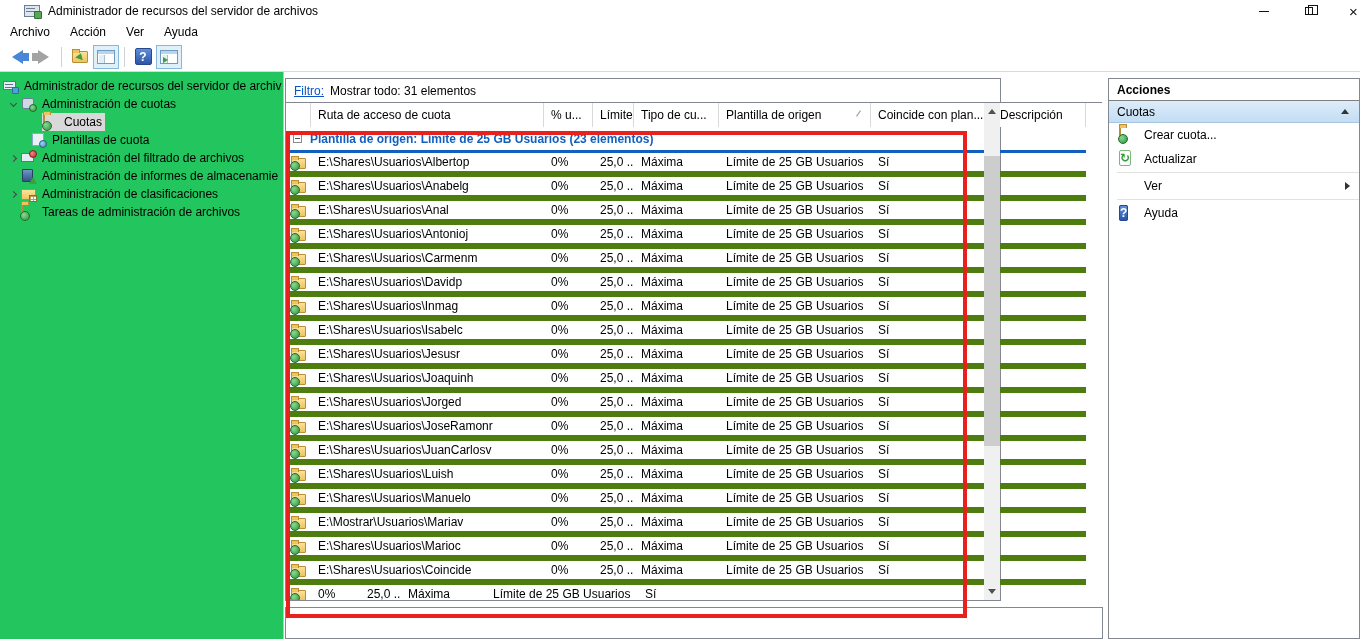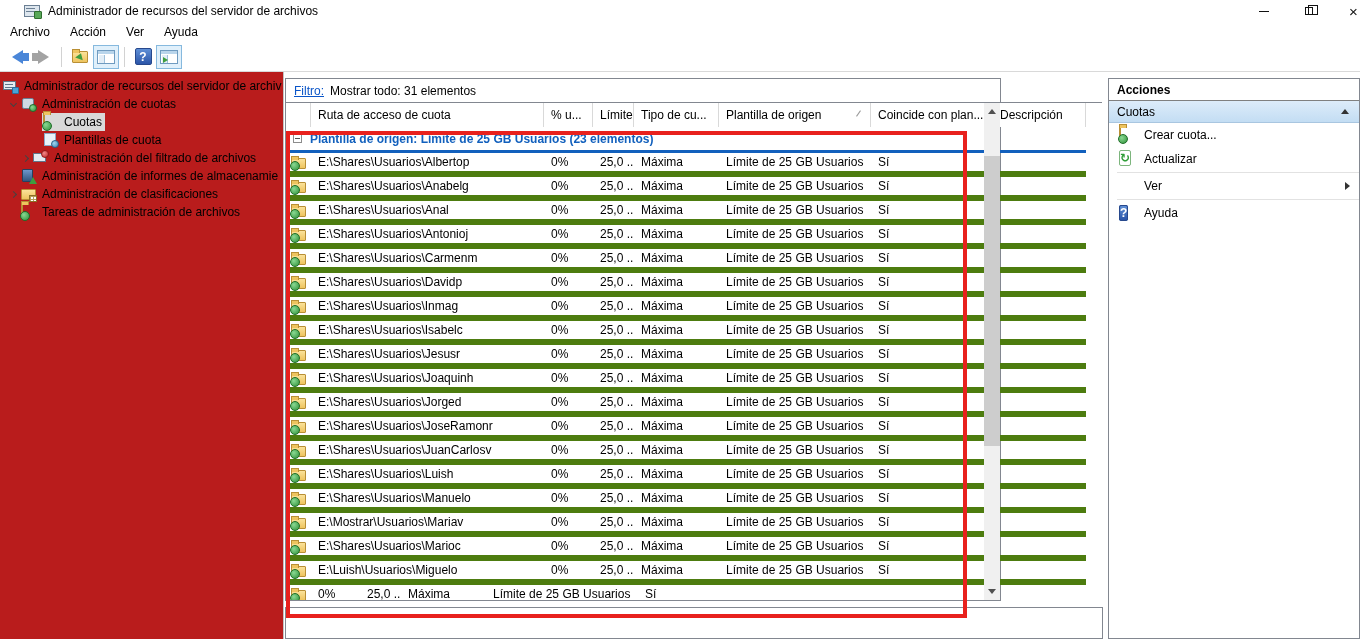--- a/index.html
+++ b/index.html
@@ -36,21 +36,21 @@
   .tb-win::before { content:''; position:absolute; top:0; left:0; right:0; height:3px; background:#b9d5eb; }
   .tb-win::after { content:''; position:absolute; top:4px; left:1px; width:5px; height:8px; background:#e3eef7; border-right:1px solid #9fc0da; }
   .tb-win .play { position:absolute; left:2px; top:6px; width:0; height:0; border-top:3px solid transparent; border-bottom:3px solid transparent; border-left:5px solid #3f9e3f; z-index:2; }
   .ic-help { width:17px; height:17px; background:linear-gradient(#5f8fd6,#2b55a8); color:#fff; font-weight:bold; font-size:12px; text-align:center; line-height:17px; border-radius:2px; border:1px solid #27488c; }
   .arr-left { width:0; height:0; border-top:7px solid transparent; border-bottom:7px solid transparent; border-right:11px solid #4a86d8; position:relative; }
   .arr-left::after { content:''; position:absolute; left:10px; top:-4px; width:7px; height:8px; background:#4a86d8; }
   .arr-right { width:0; height:0; border-top:7px solid transparent; border-bottom:7px solid transparent; border-left:11px solid #a3a3a3; position:relative; }
   .arr-right::after { content:''; position:absolute; right:10px; top:-4px; width:7px; height:8px; background:#a3a3a3; }
 
   
-  .tree-pane { position:absolute; left:0; top:72px; width:284px; height:567px; background:#b91c1c; border-right:1px solid #c3c3c3; padding-top:5px; overflow:hidden; }
+  .tree-pane { position:absolute; left:0; top:72px; width:284px; height:567px; background:#22c55e; border-right:1px solid #c3c3c3; padding-top:5px; overflow:hidden; }
   .tree-row { display:flex; align-items:center; height:18px; white-space:nowrap; }
   .tree-exp { width:14px; display:flex; align-items:center; justify-content:center; flex:0 0 14px; }
   .chev { width:5px; height:5px; border-right:1px solid #444; border-bottom:1px solid #444; }
   .chev.open { transform:rotate(45deg); margin-top:-2px; }
   .chev.closed { transform:rotate(-45deg); }
   .tree-inner { display:flex; align-items:center; height:18px; padding:0 3px 0 1px; }
   .tree-inner.sel { background:#d9d9d9; }
   .tree-label { margin-left:5px; }
   .tree-icon { position:relative; width:16px; height:16px; flex:0 0 16px; }
 
@@ -206,32 +206,32 @@
     </div>
 
     <div class="tree-row" style="padding-left: 42px;">
 
       <span class="tree-inner sel">
         <span class="tree-icon quota-folder-icon"><span class="ic-folderclock"></span></span>
         <span class="tree-label">Cuotas</span>
       </span>
     </div>
 
-    <div class="tree-row" style="padding-left: 42px;">
+    <div class="tree-row" style="padding-left: 30px;">
 
       <span class="tree-inner">
         <span class="tree-icon quota-template-icon">
             <span class="b"></span>
             <span class="g"></span>
           </span>
         <span class="tree-label">Plantillas de cuota</span>
       </span>
     </div>
 
-    <div class="tree-row" style="padding-left: 18px;">
+    <div class="tree-row" style="padding-left: 6px;">
       <span class="tree-exp">
           <span class="chev closed"></span>
         </span>
       <span class="tree-inner">
         <span class="tree-icon file-screen-icon">
             <span class="b"></span>
             <span class="g"></span>
           </span>
         <span class="tree-label">Administración del filtrado de archivos</span>
       </span>
@@ -528,21 +528,21 @@
           <div class="lcell col-type">Máxima</div>
           <div class="lcell col-template">Límite de 25 GB Usuarios</div>
           <div class="lcell col-matches">Sí</div>
           <div class="lcell col-description"></div>
         </div>
 
     <div class="lrow">
           <div class="lcell col-icon">
             <span class="ic-folderclock"></span>
           </div>
-          <div class="lcell col-path">E:\Luish\Usuarios\Miguelo</div>
+          <div class="lcell col-path">E:\Shares\Usuarios\Coincide</div>
           <div class="lcell col-usage">0%</div>
           <div class="lcell col-limit">25,0 ...</div>
           <div class="lcell col-type">Máxima</div>
           <div class="lcell col-template">Límite de 25 GB Usuarios</div>
           <div class="lcell col-matches">Sí</div>
           <div class="lcell col-description"></div>
         </div>
 
     <div class="lrow">
           <div class="lcell col-icon">

